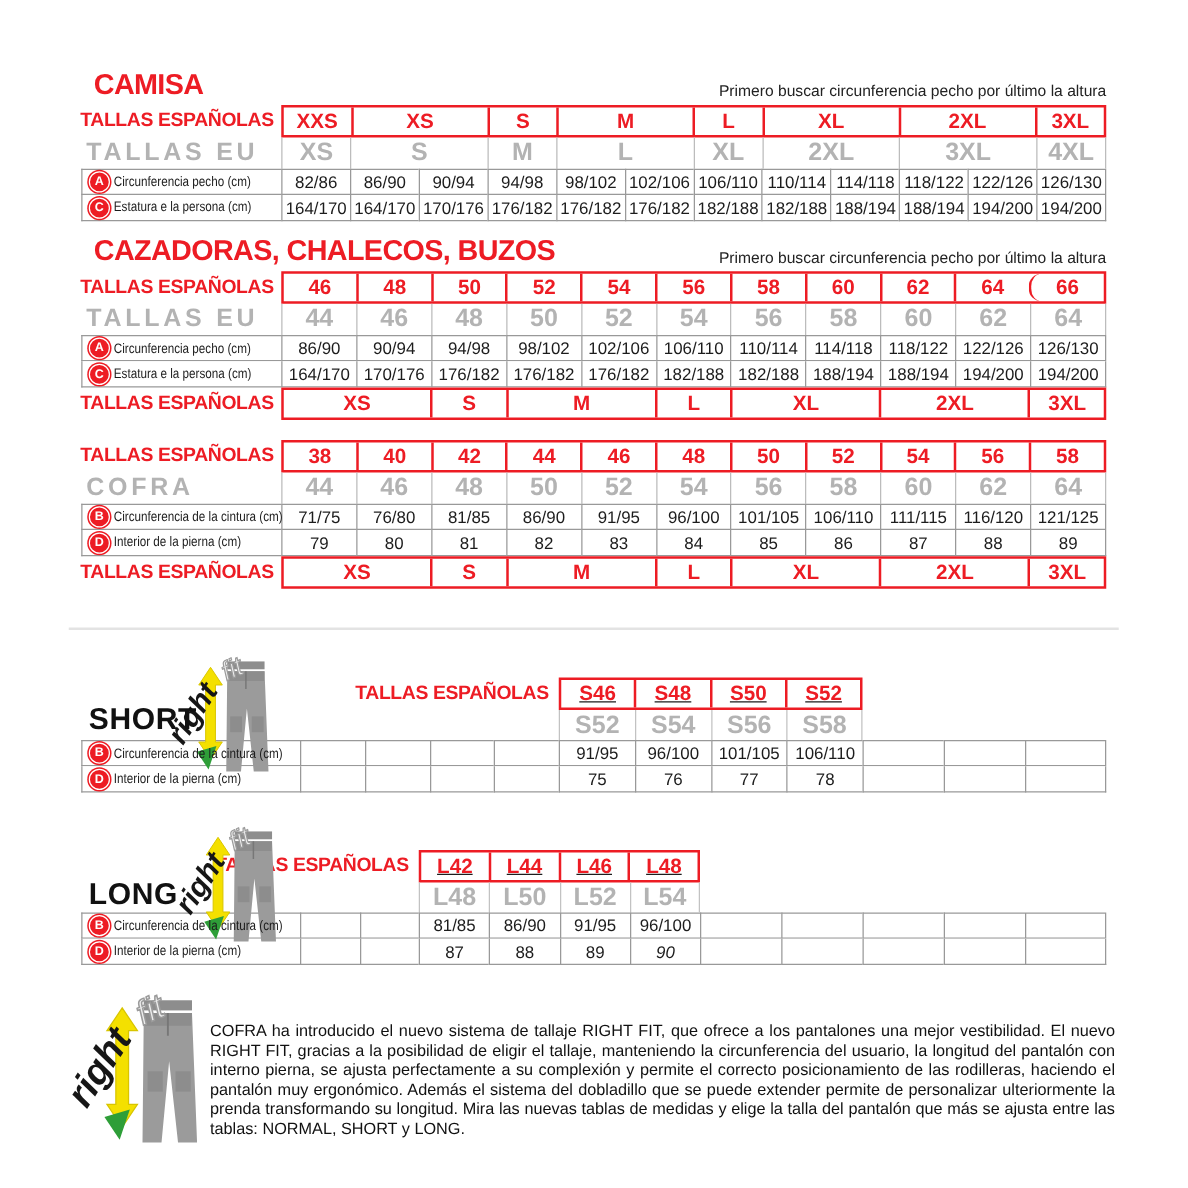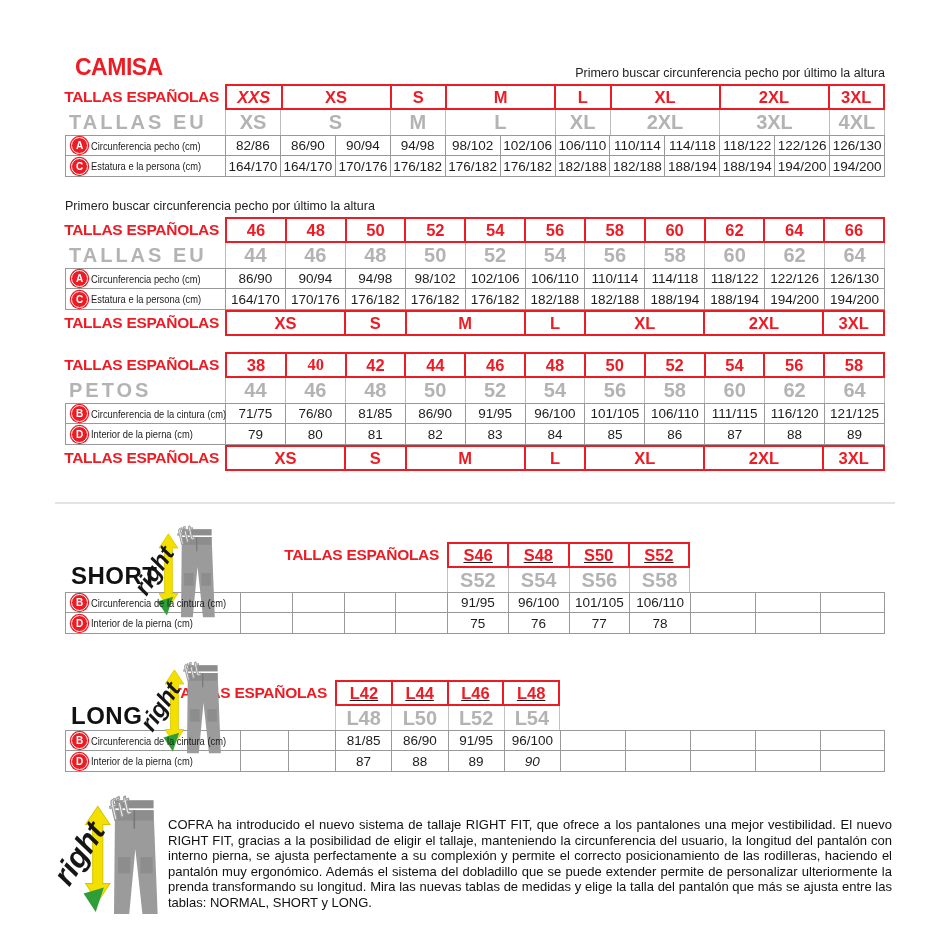--- a/index.html
+++ b/index.html
@@ -69,21 +69,21 @@
 
   <div class="sec" style="top:55px;">
     <div class="sec-head">
       <div class="sec-title">CAMISA</div>
       <div class="sec-note">Primero buscar circunferencia pecho por último la altura</div>
     </div>
     <div>
         <div class="row es-row">
           <div class="rlabel es-label">TALLAS ESPAÑOLAS</div>
           <div class="red-box">
-            <div class="red-cell" style="flex-grow: 1; font-style: italic;">XXS</div>
+            <div class="red-cell" style="flex-grow: 1;">XXS</div>
             <div class="red-cell" style="flex-grow: 2;">XS</div>
             <div class="red-cell" style="flex-grow: 1;">S</div>
             <div class="red-cell" style="flex-grow: 2;">M</div>
             <div class="red-cell" style="flex-grow: 1;">L</div>
             <div class="red-cell" style="flex-grow: 2;">XL</div>
             <div class="red-cell" style="flex-grow: 2;">2XL</div>
             <div class="red-cell" style="flex-grow: 1;">3XL</div>
           </div>
         </div>
         <div class="row eu-row">
@@ -133,37 +133,38 @@
           <div class="dcell vcell">188/194</div>
           <div class="dcell vcell">188/194</div>
           <div class="dcell vcell">194/200</div>
           <div class="dcell vcell">194/200</div>
         </div>
       </div>
   </div>
 
   <div class="sec" style="top:188px;">
     <div class="sec-head">
+      <div class="sec-title">CAZADORAS, CHALECOS, BUZOS</div>
       <div class="sec-note">Primero buscar circunferencia pecho por último la altura</div>
     </div>
     <div>
         <div class="row es-row">
           <div class="rlabel es-label">TALLAS ESPAÑOLAS</div>
           <div class="red-box">
             <div class="red-cell" style="flex-grow: 1;">46</div>
             <div class="red-cell" style="flex-grow: 1;">48</div>
             <div class="red-cell" style="flex-grow: 1;">50</div>
             <div class="red-cell" style="flex-grow: 1;">52</div>
             <div class="red-cell" style="flex-grow: 1;">54</div>
             <div class="red-cell" style="flex-grow: 1;">56</div>
             <div class="red-cell" style="flex-grow: 1;">58</div>
             <div class="red-cell" style="flex-grow: 1;">60</div>
             <div class="red-cell" style="flex-grow: 1;">62</div>
             <div class="red-cell" style="flex-grow: 1;">64</div>
-            <div class="red-cell" style="flex-grow: 1;">66</div>
+            <div class="red-cell" style="flex-grow: 1; border-radius: 10px;">66</div>
           </div>
         </div>
         <div class="row eu-row">
           <div class="rlabel eu-label">TALLAS EU</div>
           <div class="eu-cells">
             <div class="eu-cell" style="flex-grow: 1;">44</div>
             <div class="eu-cell" style="flex-grow: 1;">46</div>
             <div class="eu-cell" style="flex-grow: 1;">48</div>
             <div class="eu-cell" style="flex-grow: 1;">50</div>
             <div class="eu-cell" style="flex-grow: 1;">52</div>
@@ -223,34 +224,34 @@
         </div>
       </div>
   </div>
 
   <div class="sec" style="top:352px;">
     <div>
         <div class="row es-row">
           <div class="rlabel es-label">TALLAS ESPAÑOLAS</div>
           <div class="red-box">
             <div class="red-cell" style="flex-grow: 1;">38</div>
-            <div class="red-cell" style="flex-grow: 1; font-family: Liberation Serif, serif;">40</div>
+            <div class="red-cell" style="flex-grow: 1;">40</div>
             <div class="red-cell" style="flex-grow: 1;">42</div>
             <div class="red-cell" style="flex-grow: 1;">44</div>
             <div class="red-cell" style="flex-grow: 1;">46</div>
             <div class="red-cell" style="flex-grow: 1;">48</div>
             <div class="red-cell" style="flex-grow: 1;">50</div>
             <div class="red-cell" style="flex-grow: 1;">52</div>
             <div class="red-cell" style="flex-grow: 1;">54</div>
             <div class="red-cell" style="flex-grow: 1;">56</div>
             <div class="red-cell" style="flex-grow: 1;">58</div>
           </div>
         </div>
         <div class="row eu-row">
-          <div class="rlabel eu-label">PETOS</div>
+          <div class="rlabel eu-label">COFRA</div>
           <div class="eu-cells">
             <div class="eu-cell" style="flex-grow: 1;">44</div>
             <div class="eu-cell" style="flex-grow: 1;">46</div>
             <div class="eu-cell" style="flex-grow: 1;">48</div>
             <div class="eu-cell" style="flex-grow: 1;">50</div>
             <div class="eu-cell" style="flex-grow: 1;">52</div>
             <div class="eu-cell" style="flex-grow: 1;">54</div>
             <div class="eu-cell" style="flex-grow: 1;">56</div>
             <div class="eu-cell" style="flex-grow: 1;">58</div>
             <div class="eu-cell" style="flex-grow: 1;">60</div>

